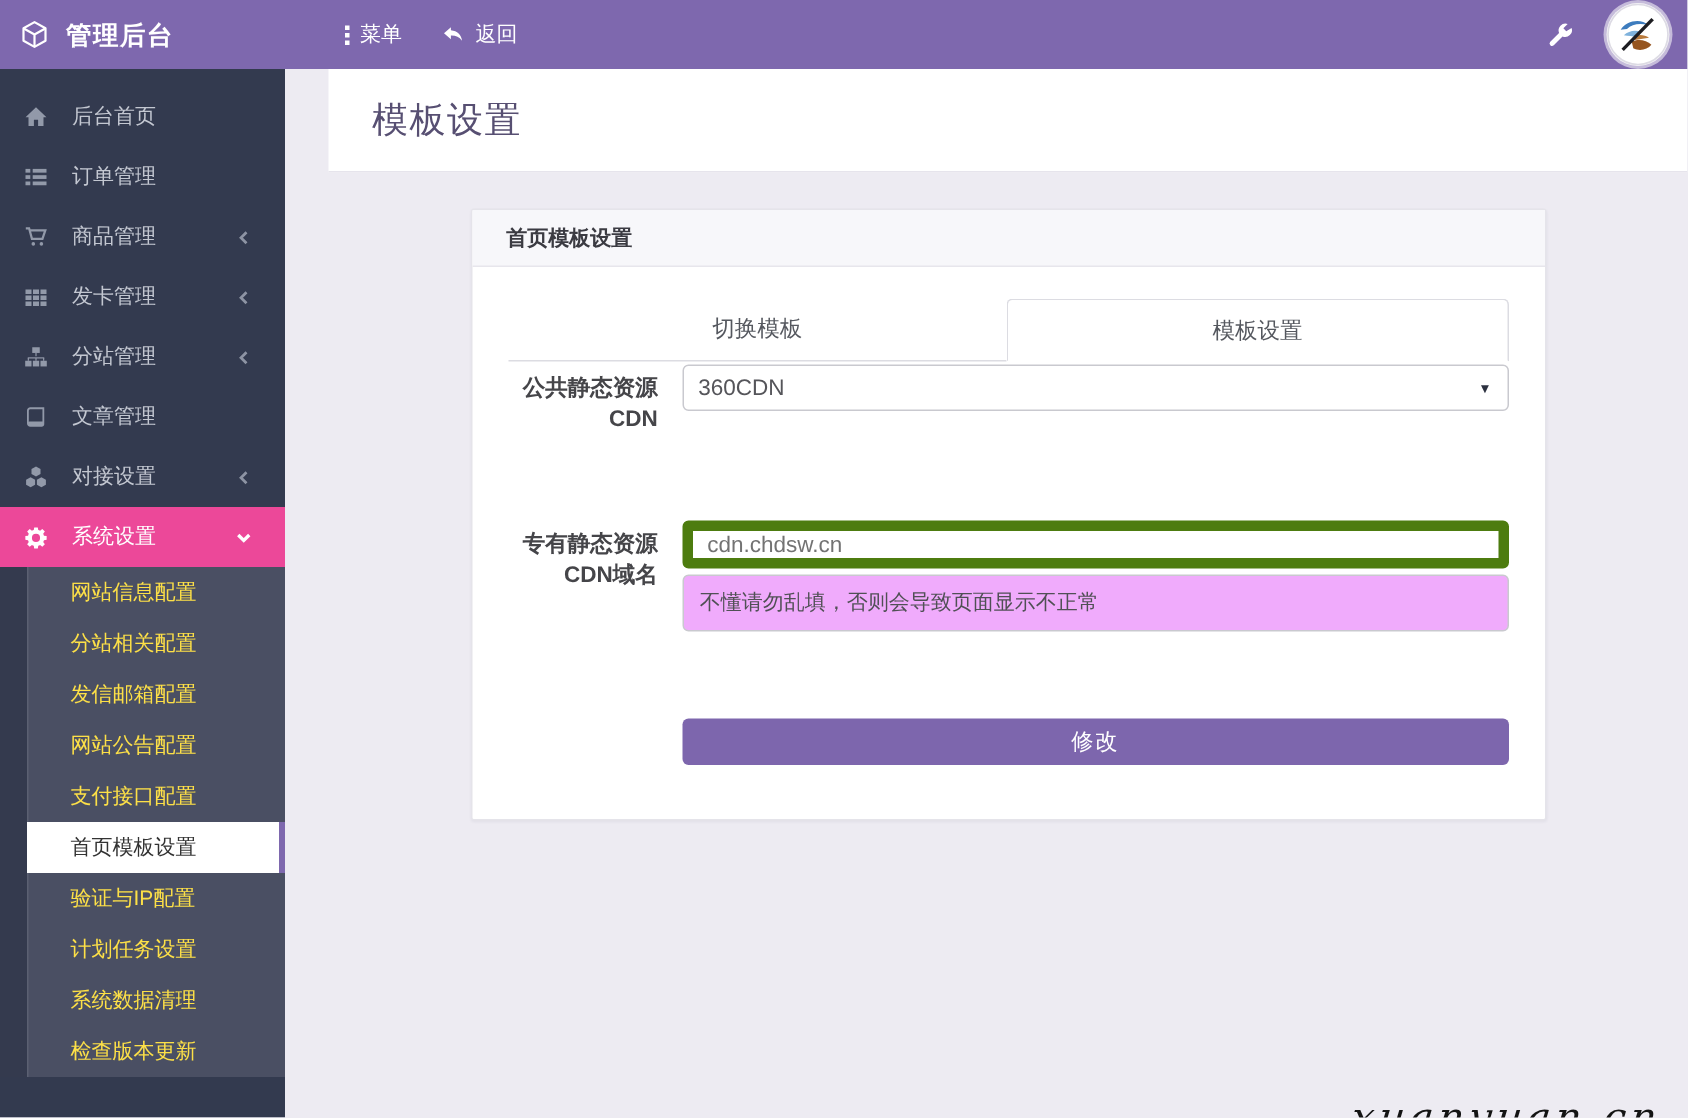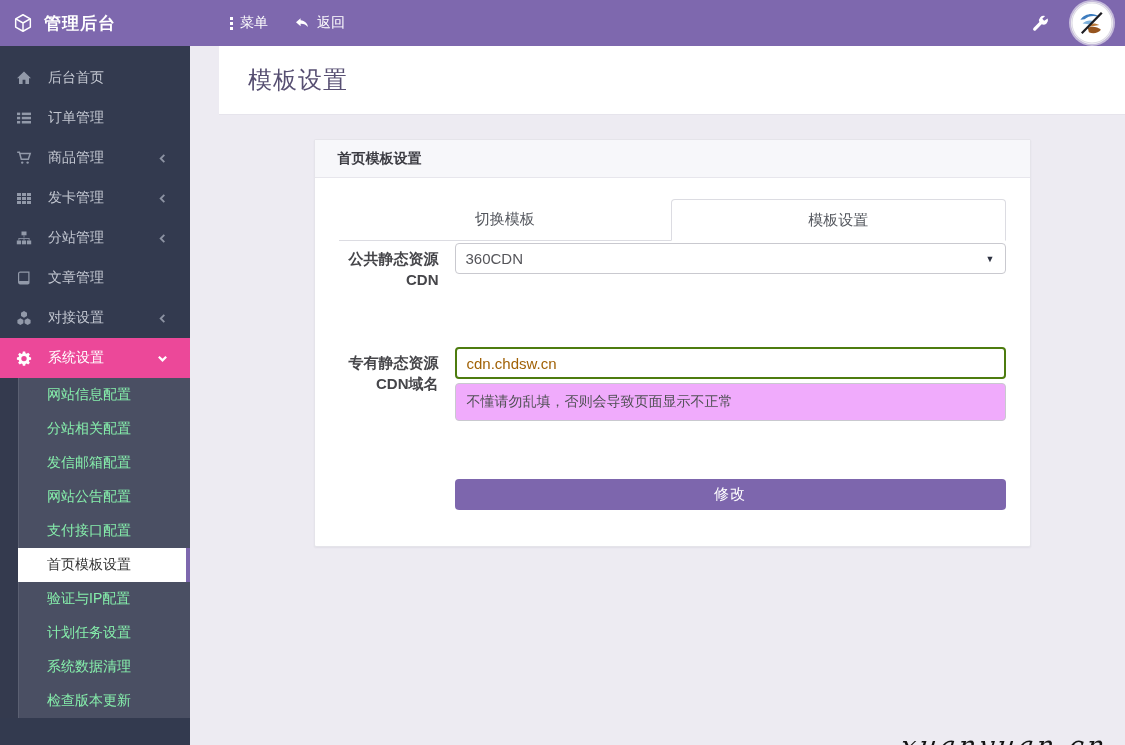--- a/index.html
+++ b/index.html
@@ -59,21 +59,21 @@
   .nav-item .nav-icon { width: 16px; height: 16px; margin-right: 16px; color: #9299a9; display: inline-flex; flex: 0 0 16px; }
   .nav-item .nav-label { flex: 1; }
   .nav-item .nav-caret { width: 11px; height: 11px; color: #8d93a3; display: inline-flex; margin-right: 6px; }
   .nav-item.active-parent { background: #ec4899; color: #ffffff; }
   .nav-item.active-parent .nav-icon, .nav-item.active-parent .nav-caret { color: #fff; }
 
   .submenu { background: #4a4f63; border-left: 18px solid #343a4e; box-shadow: inset 1px 0 0 #5b6072; }
   .submenu-item {
     height: 34px; display: flex; align-items: center;
     padding-left: 29px;
-    font-size: 14px; color: #86efac;
+    font-size: 14px; color: #fde047;
     cursor: pointer; position: relative;
   }
   .submenu-item.active { background: #ffffff; color: #333; }
   .submenu-item.active::after {
     content: ""; position: absolute; right: 0; top: 0; bottom: 0; width: 4px;
     background: #7e68ae;
   }
 
   
   .main { position: absolute; top: 46px; left: 219px; right: 0; bottom: 0; background: #edebf2; }
@@ -136,22 +136,22 @@
     height: 31px; border: 1px solid #c9c9cf; border-radius: 4px;
     background: #fff;
     display: flex; align-items: center;
     padding: 0 10px;
     font-size: 15px; color: #55555a;
     cursor: pointer;
   }
   .select-box .select-arrow { margin-left: auto; font-size: 9px; color: #2c3140; }
   .text-input {
     width: 100%; height: 32px;
-    border: 2px solid #4d7c0f; border-radius: 4px;
-    padding: 0 10px; font-size: 15px; color: #a16207;
+    border: 7px solid #4d7c0f; border-radius: 4px;
+    padding: 0 10px; font-size: 15px; color: #737373;
     font-family: "Liberation Sans", "DejaVu Sans", sans-serif;
     outline: none; display: block; background: #fff;
   }
   .help-box {
     margin-top: 4px;
     min-height: 38px;
     background: #f0abfc; border: 1px solid #c9c9cf; border-radius: 4px;
     display: flex; align-items: center;
     padding: 8px 11px;
     font-size: 14px; color: #505055;

